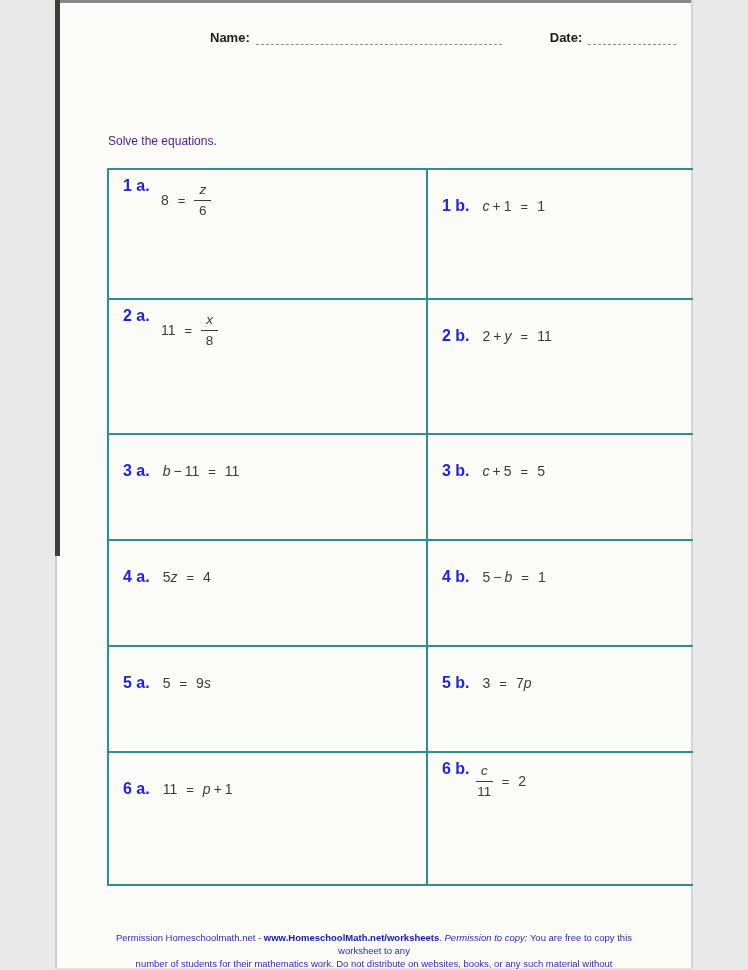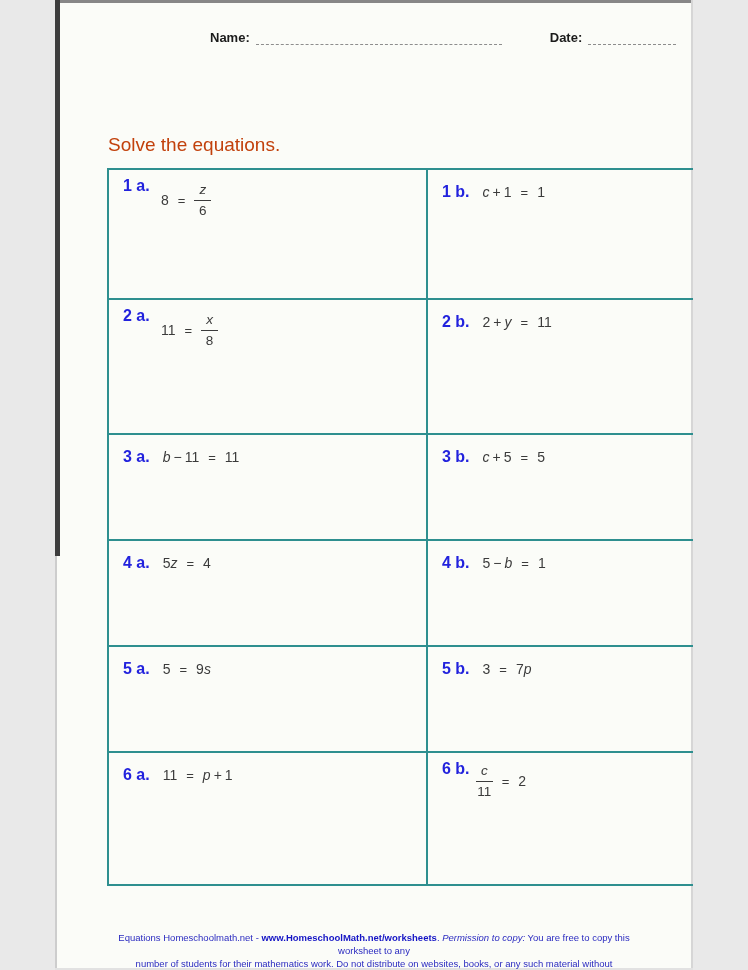--- a/index.html
+++ b/index.html
@@ -17,28 +17,28 @@
   .header-row{position:absolute;top:30px;left:155px;display:flex;align-items:flex-end;
               font-size:13px;font-weight:bold;color:#1b1b1b;}
   .blank-line{display:inline-block;border-bottom:1px dashed #8d8d8d;height:13px;}
   .name-line{width:246px;margin-left:6px;}
   .date-label{margin-left:12px;padding-left:36px;}
   .date-line{width:88px;margin-left:6px;}
 
   .title{position:absolute;top:81px;left:0;width:100%;text-align:center;
          font-size:21px;font-weight:bold;color:#1a1a8f;letter-spacing:.2px;}
 
-  .instructions{position:absolute;top:134px;left:53px;font-size:19px;color:#c2410c;}
+  .instructions{position:absolute;top:134px;left:53px;font-size:12px;color:#4c1d95;}
 
   
   .grid{position:absolute;left:52px;top:168px;width:640px;height:718px;box-sizing:border-box;
         border:2px solid #2e8f8f;display:grid;
         grid-template-columns:319px 317px;
         grid-template-rows:130px 135px 106px 106px 106px 131px;}
-  .cell{box-sizing:border-box;padding:13px 0 0 14px;font-size:14px;color:#3b3b3b;}
+  .cell{box-sizing:border-box;padding:27px 0 0 14px;font-size:14px;color:#3b3b3b;}
   .cell.left{border-right:2px solid #2e8f8f;}
   .cell.hborder{border-bottom:2px solid #2e8f8f;}
   .plabel{color:#2222dd;font-weight:bold;font-size:16px;margin-right:13px;}
   .equation{display:inline-flex;align-items:center;}
   .it{font-style:italic;}
   .op{margin:0 3px;}
   .op-eq{margin:0 9px;font-size:13px;}
   .frac{display:inline-flex;flex-direction:column;align-items:center;
         font-size:13.5px;line-height:1.15;}
   .fnum{padding:0 5px 2px;border-bottom:1.5px solid #3b3b3b;}
@@ -166,17 +166,17 @@
               <span class="fnum it">c</span>
               <span class="fden">11</span>
             </span>
             <span class="op-eq">=</span>
             <span class="up">2</span>
           </span></div>
       </div>
     </div>
 
   <div class="footer">
-    <span>Equations Homeschoolmath.net - </span><span class="link">www.HomeschoolMath.net/worksheets</span><span>.  </span><span class="perm">Permission to copy:</span><span> You are free to copy this worksheet to any</span><br>
+    <span>Permission Homeschoolmath.net - </span><span class="link">www.HomeschoolMath.net/worksheets</span><span>.  </span><span class="perm">Permission to copy:</span><span> You are free to copy this worksheet to any</span><br>
     <span>number of students for their mathematics work. Do not distribute on websites, books, or any such material without permission.</span>
   </div>
 
 </div>
 
 </body></html>

